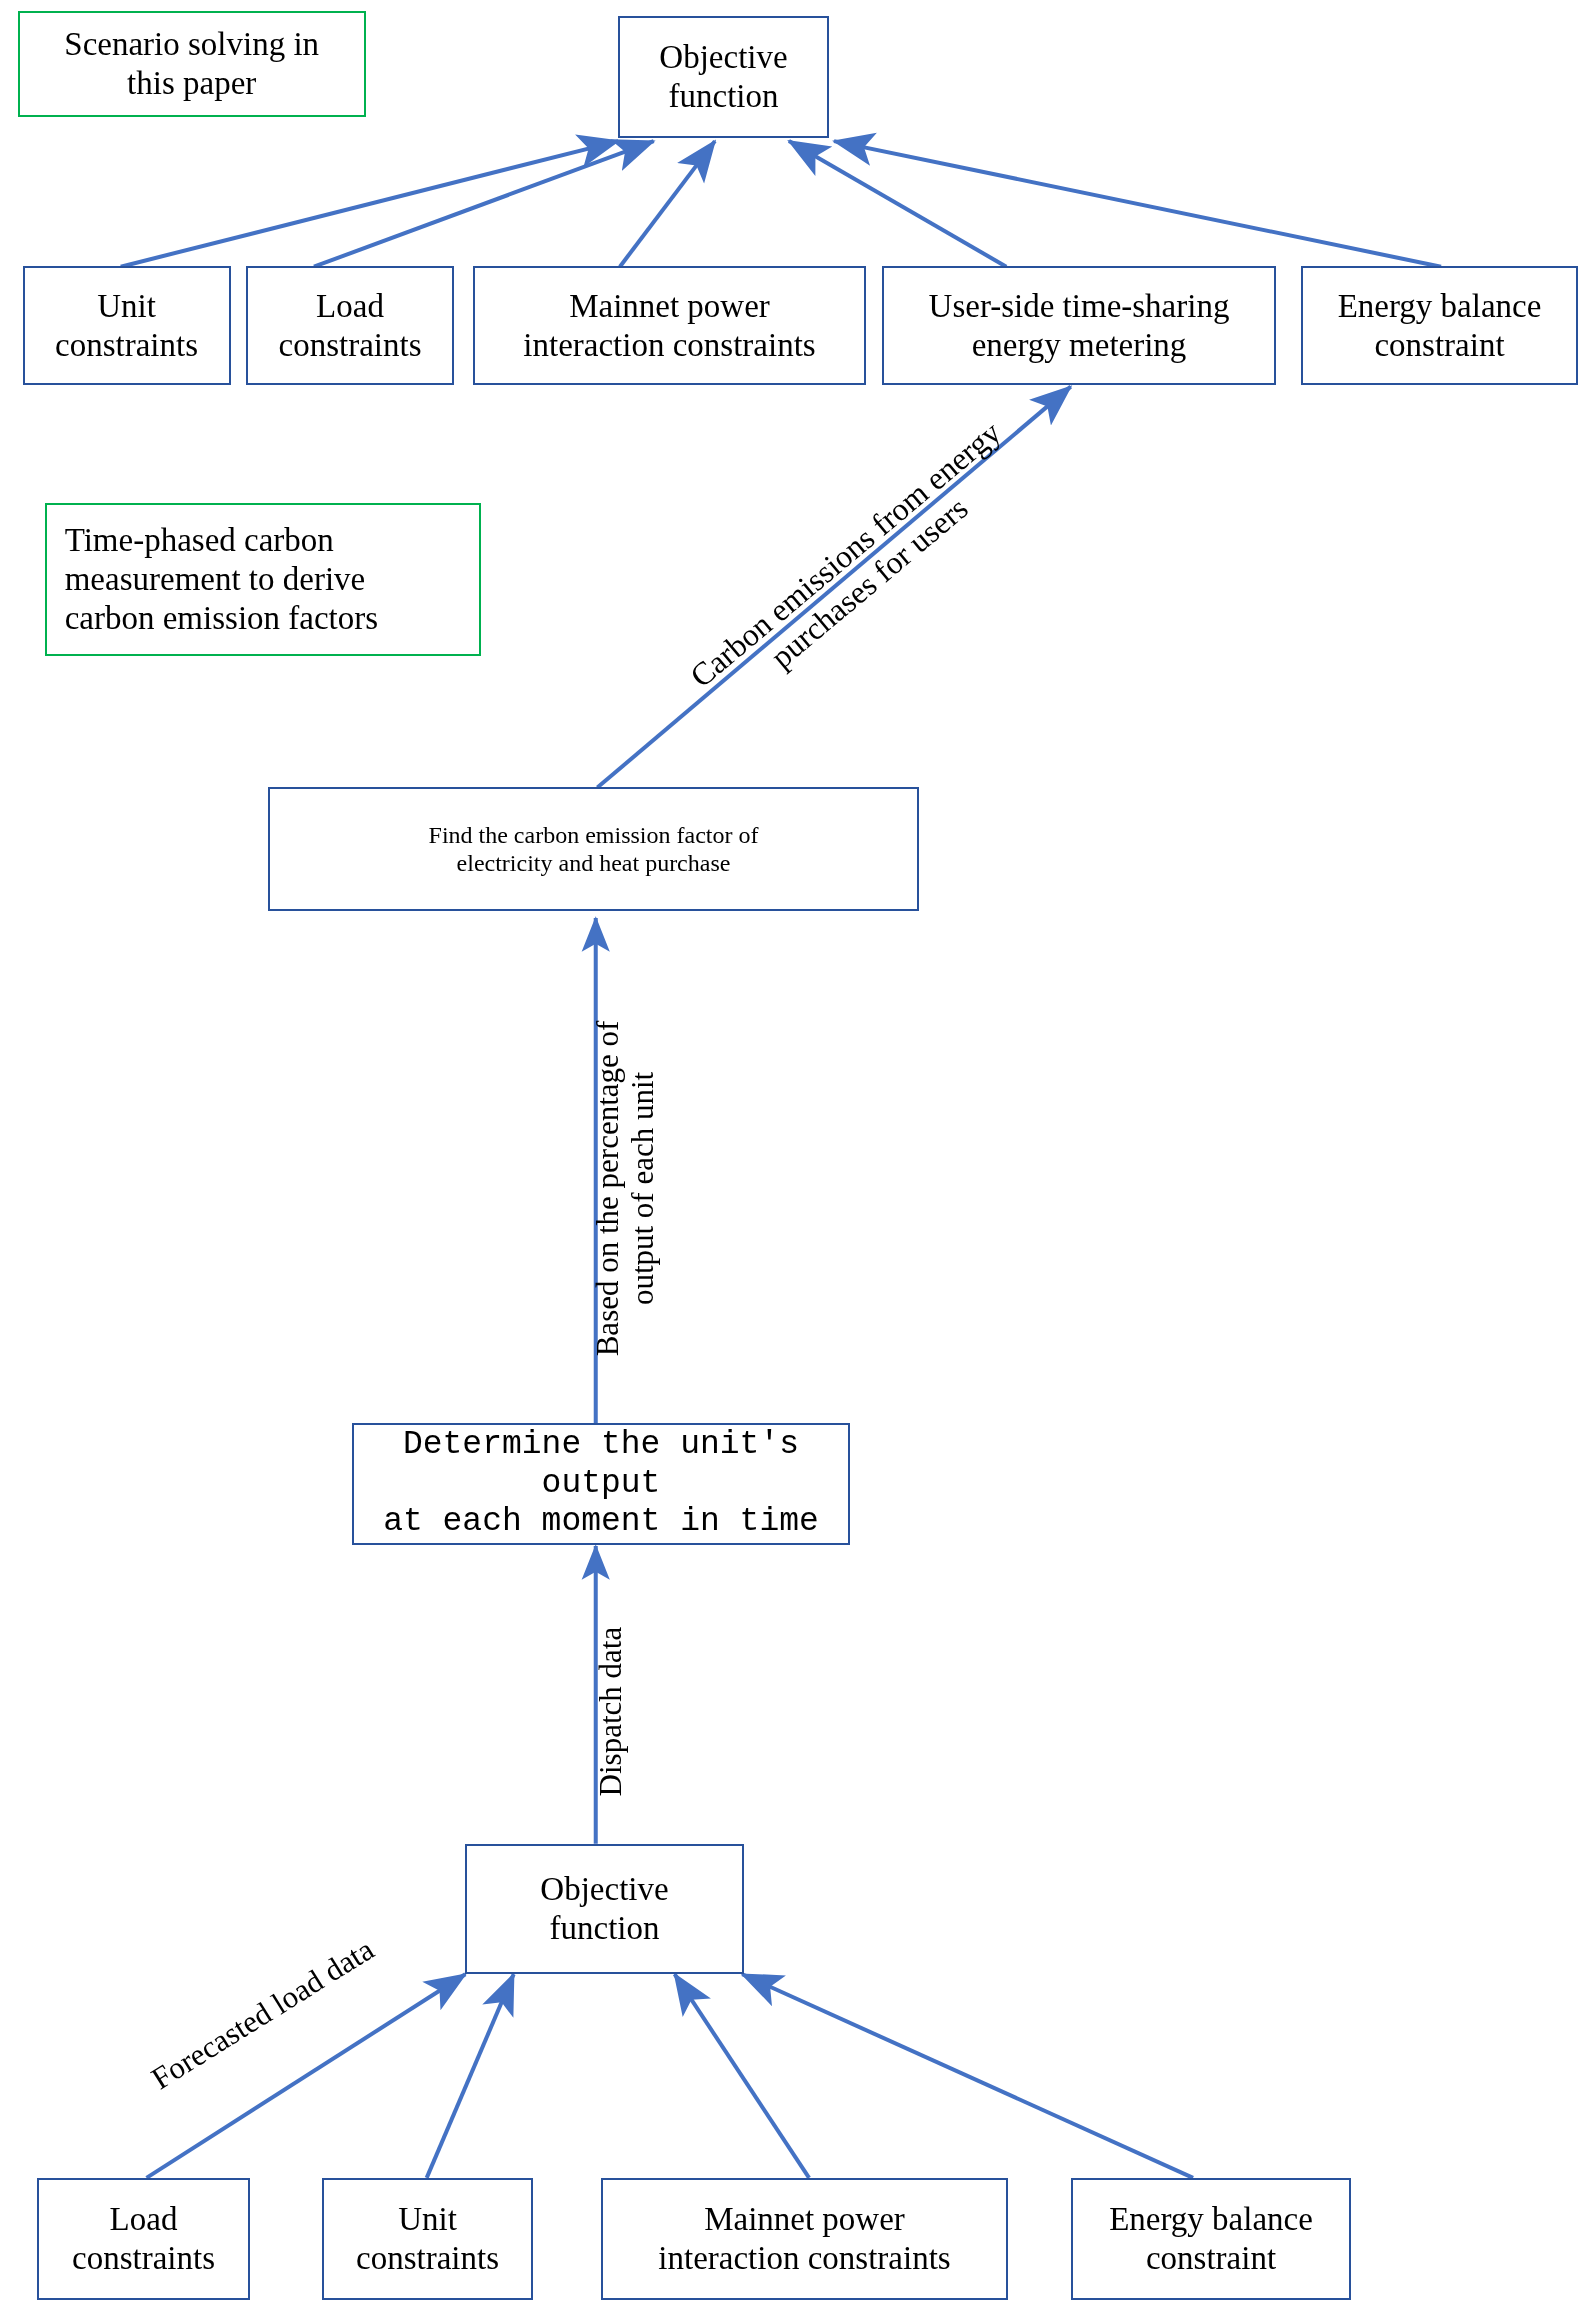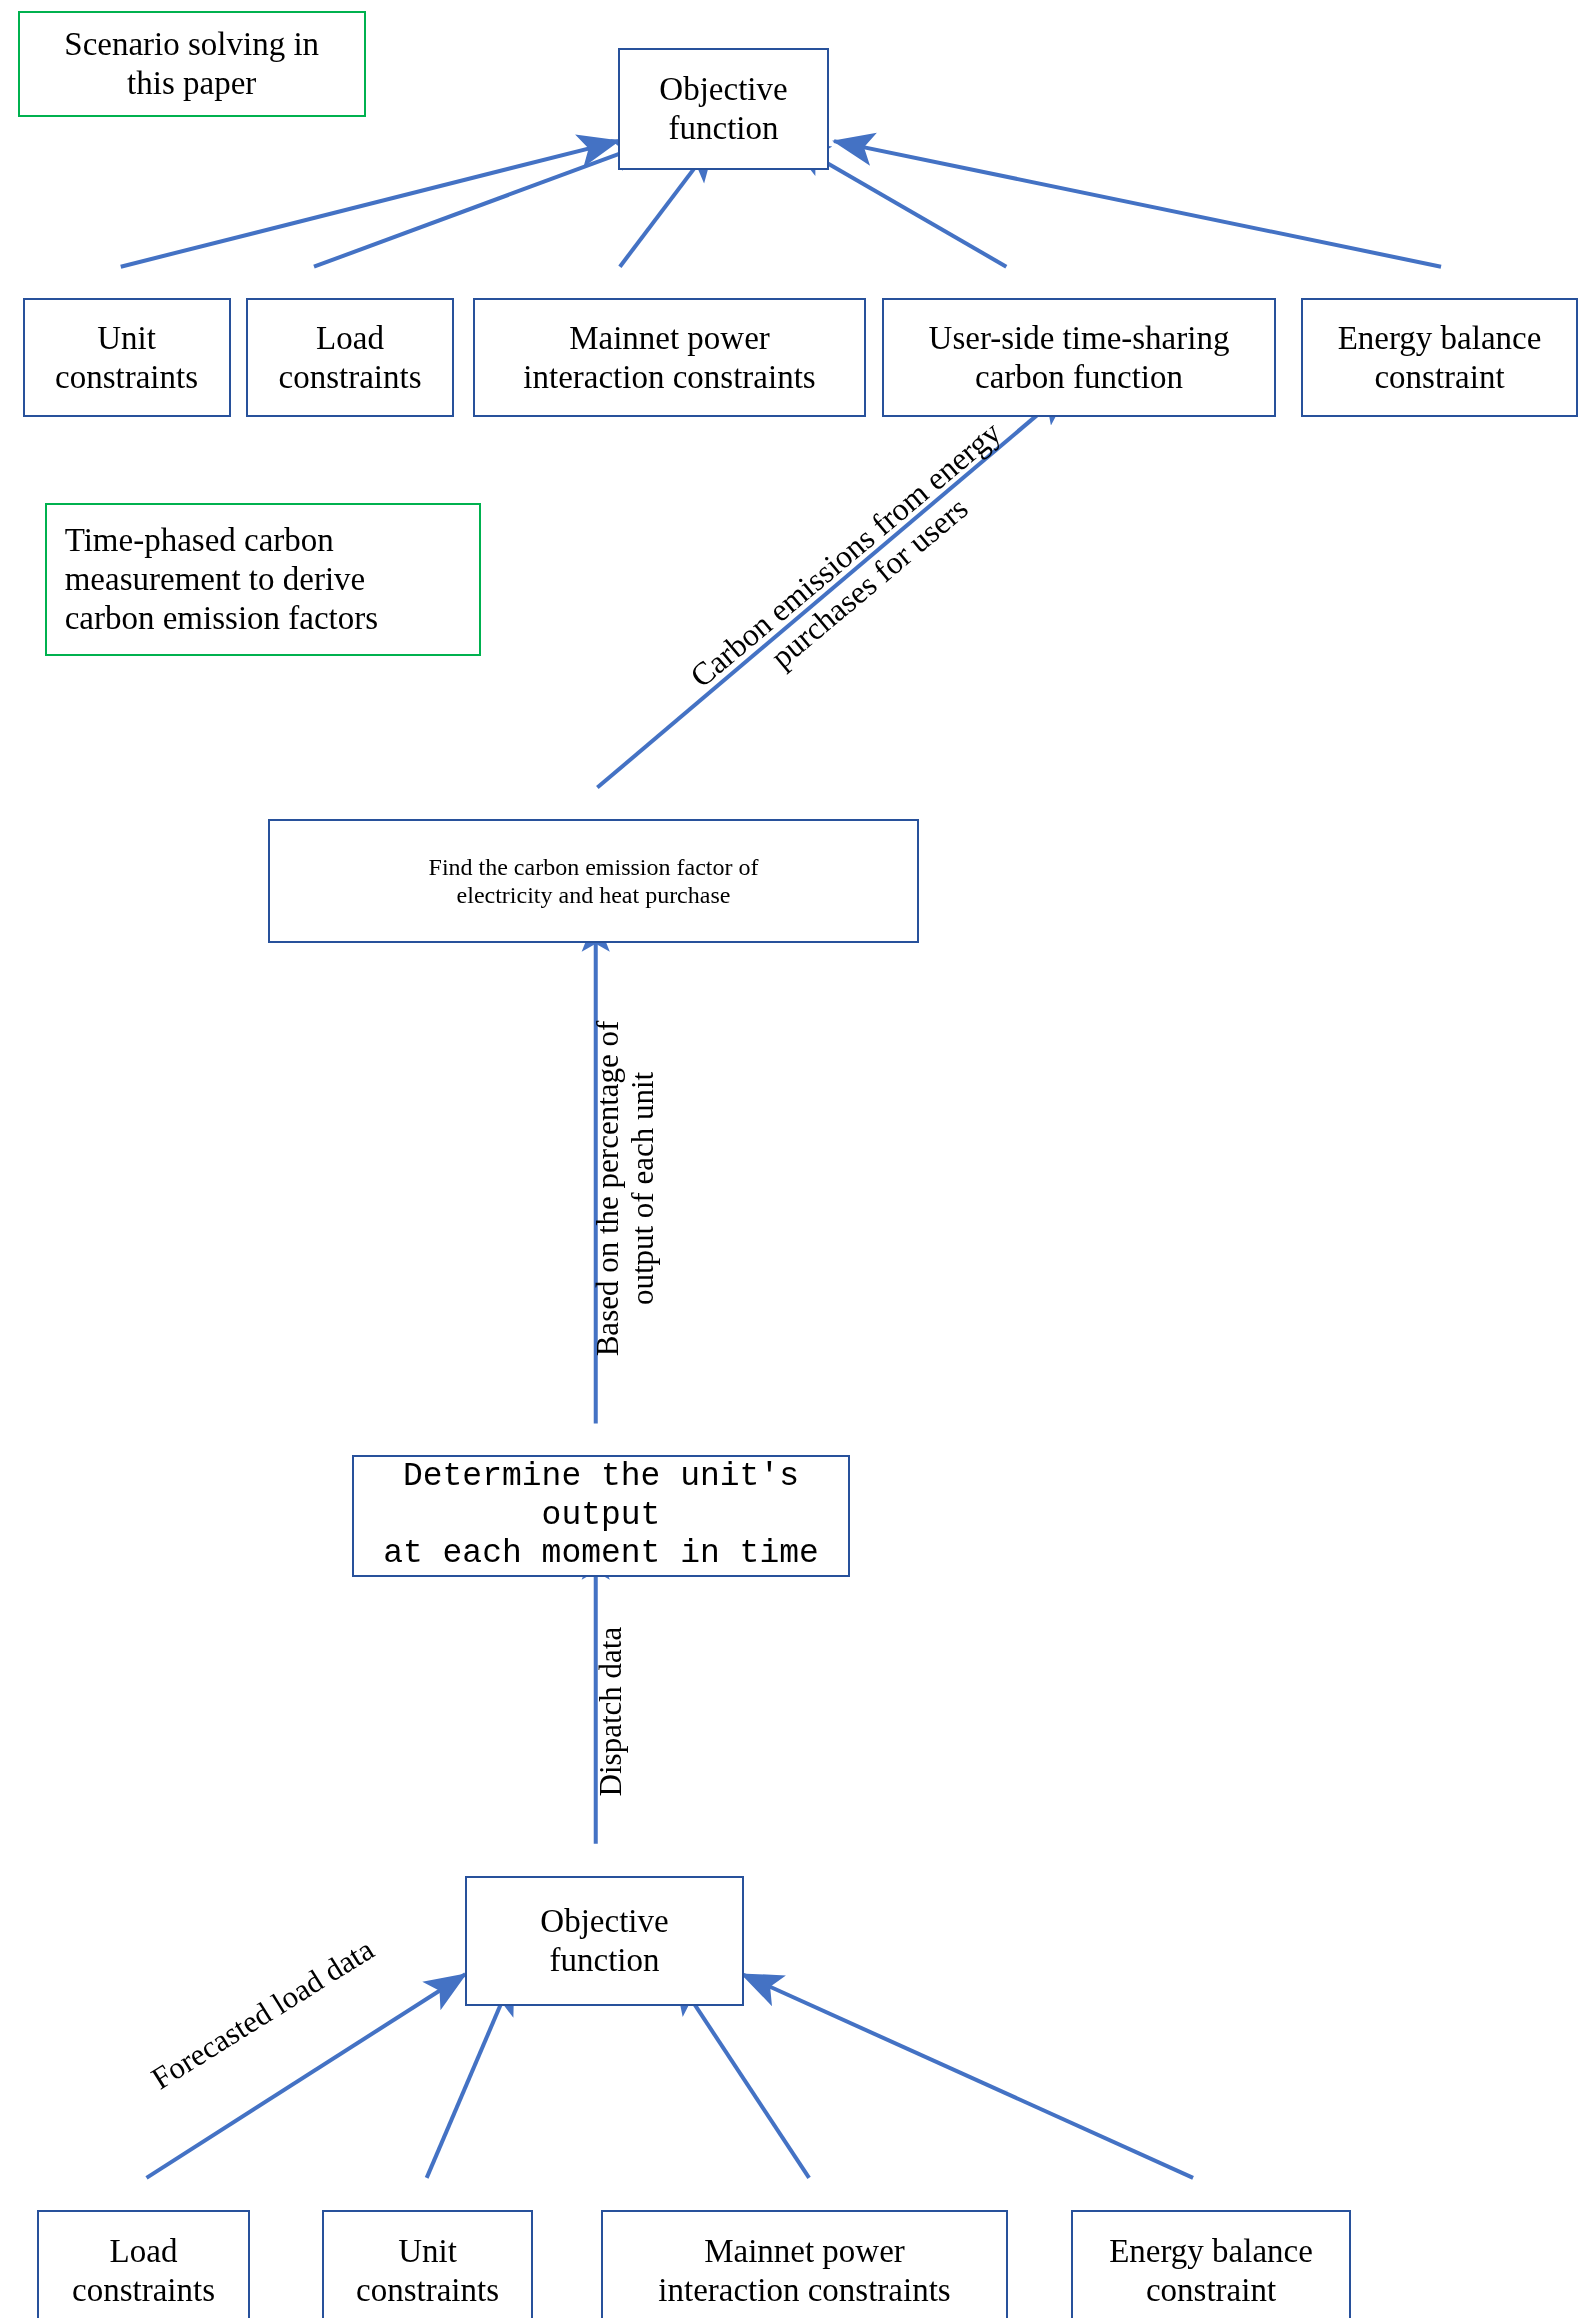--- a/index.html
+++ b/index.html
@@ -33,21 +33,20 @@
     display: flex;
     align-items: center;
     justify-content: center;
     text-align: center;
     background: #ffffff;
     color: #000000;
     line-height: 1.18;
   }
   .node.blue {
     border: 2.4px solid #28519B;
-    margin-top: 32px;
   }
   .node.green {
     border: 2.4px solid #00B14F;
   }
   .node .label {
     display: block;
     padding: 0 8px;
     white-space: pre-line;
   }
   .edge-label {
@@ -115,21 +114,21 @@
 constraints</span>
   </div>
 
   <div class="node blue" style="left:473px; top:266px; width:393px; height:119px; font-size:33px;">
     <span class="label">Mainnet power
 interaction constraints</span>
   </div>
 
   <div class="node blue" style="left:882px; top:266px; width:394px; height:119px; font-size:33px;">
     <span class="label">User-side time-sharing
-carbon function</span>
+energy metering</span>
   </div>
 
   <div class="node blue" style="left:1301px; top:266px; width:277px; height:119px; font-size:33px;">
     <span class="label">Energy balance
 constraint</span>
   </div>
 
   <div class="node green" style="left:45px; top:503px; width:436px; height:153px; font-size:33px; justify-content:flex-start;">
     <span class="label" style="text-align:left; padding-left:17.7px;">Time-phased carbon
 measurement to derive

